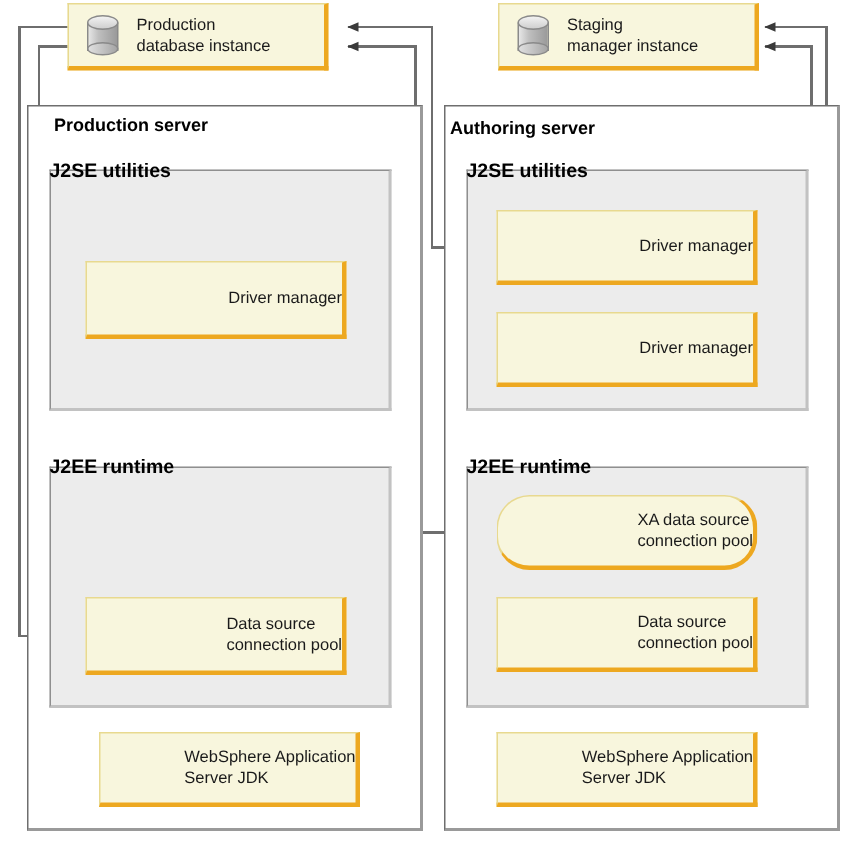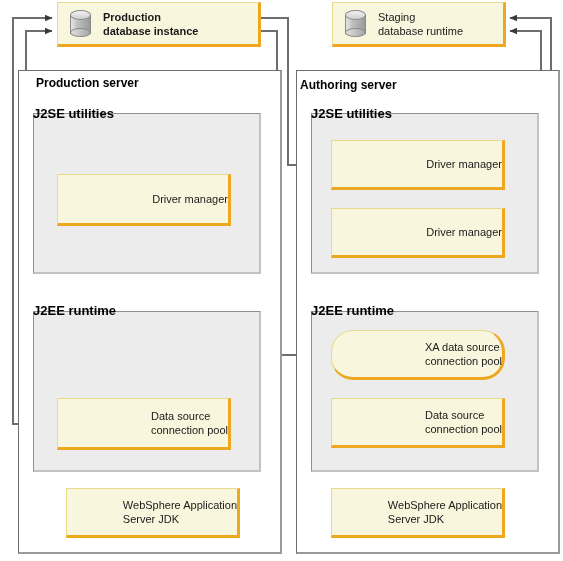--- a/index.html
+++ b/index.html
@@ -139,38 +139,38 @@
       <path d="M331,165 L288,165 L288,18 L232,18" marker-end="url(#ar)"></path>
 
       <path d="M331,355 L277,355 L277,31 L232,31" marker-end="url(#ar)"></path>
 
       <path d="M505,233 L551,233 L551,18 L510,18" marker-end="url(#ar)"></path>
 
       <path d="M505,423 L541,423 L541,31 L510,31" marker-end="url(#ar)"></path>
     </g>
   </svg>
 
-  <div class="ybox dbbox" style="left:57px;top:2px;width:204px;height:45px;font-weight:bold;">
+  <div class="ybox dbbox" style="left:45px;top:2px;width:174px;height:45px;">
     <span class="cyl">
       <span class="body"></span>
         <span class="bot"></span>
         <span class="top"></span>
     </span>
     <span class="ylabel">Production
 database instance</span>
   </div>
 
   <div class="ybox dbbox" style="left:332px;top:2px;width:174px;height:45px;">
     <span class="cyl">
       <span class="body"></span>
         <span class="bot"></span>
         <span class="top"></span>
     </span>
     <span class="ylabel">Staging
-database runtime</span>
+manager instance</span>
   </div>
 
   <div class="server" style="left:18px;top:70px;width:264px;height:484px;"></div>
   <div class="server-title" style="left:36px;top:76px;">Production server</div>
 
   <div class="panel" style="left:33px;top:113px;width:228px;height:161px;"></div>
   <div class="panel-title" style="left:33px;top:106px;">J2SE utilities</div>
 
   <div class="ybox" style="left:57px;top:174px;width:174px;height:52px;">
     <span class="ylabel" style="text-align:center;">Driver manager</span>

